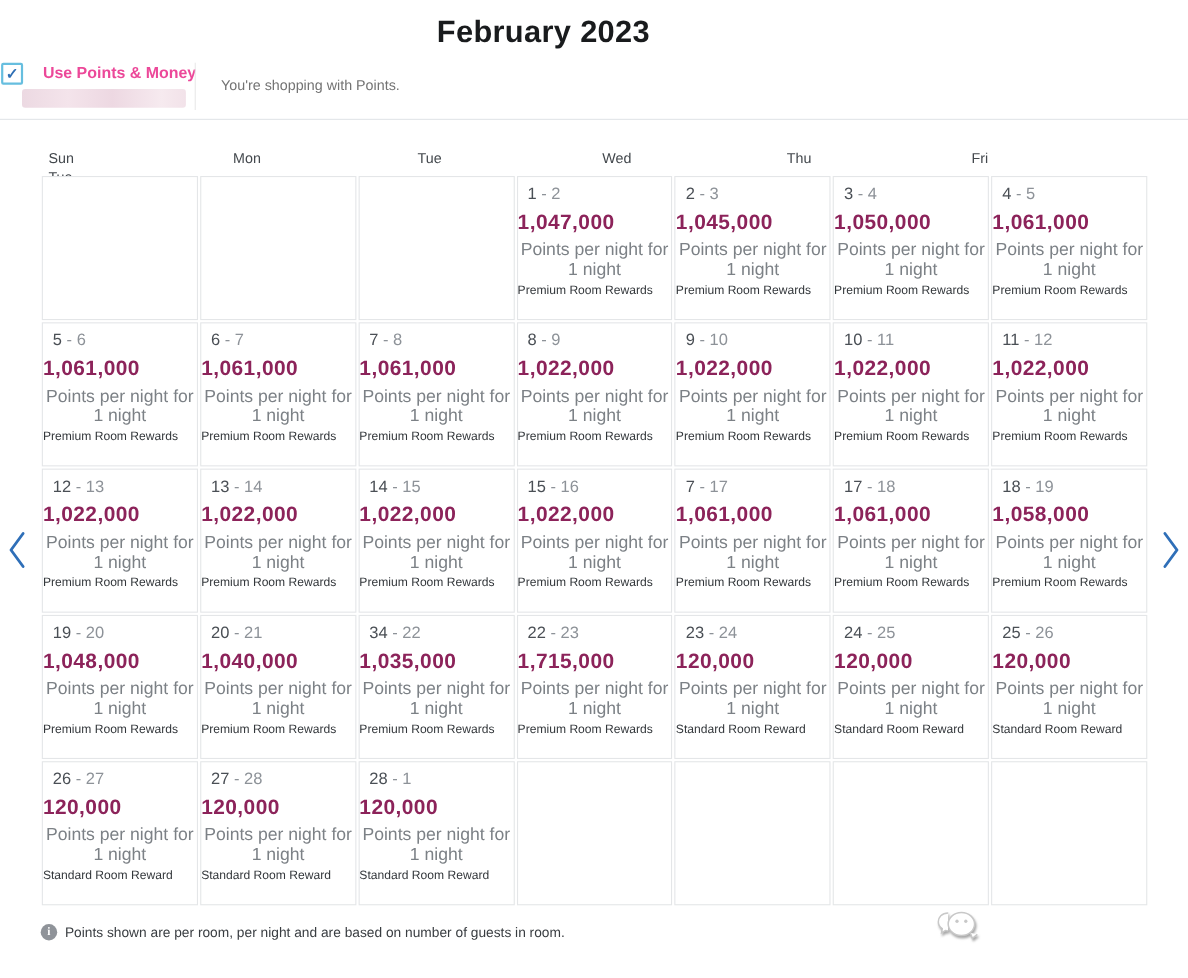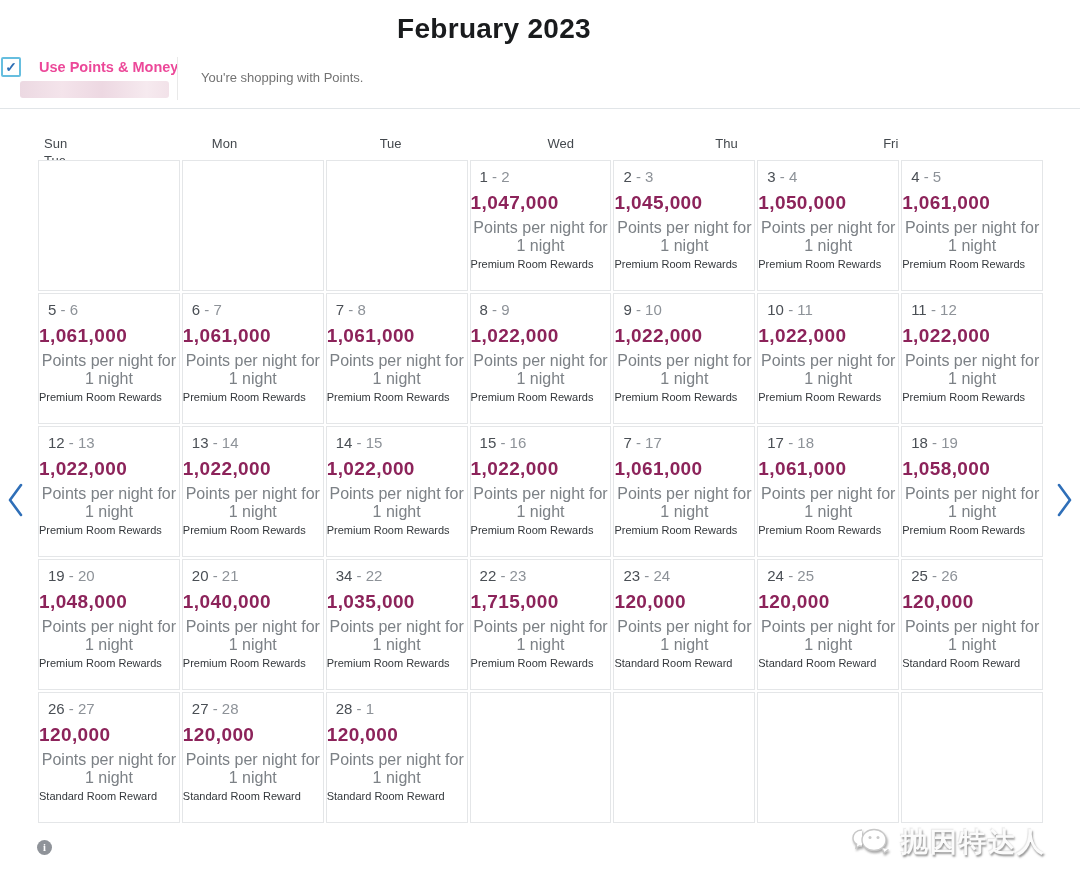--- a/index.html
+++ b/index.html
@@ -335,28 +335,28 @@
     </svg>
 </button>
 <button class="nav-next">
   <svg width="22" height="38" viewBox="0 0 22 38">
       <polyline points="6,4 17,19 6,34" fill="none" stroke="#2f6fb8" stroke-width="2.6" stroke-linecap="round" stroke-linejoin="round"></polyline>
     </svg>
 </button>
 
 <div class="footer-note">
   <span class="info-icon">i</span>
+  <span>Points shown are per room, per night and are based on number of guests in room.</span>
 </div>
 
 <div class="watermark">
   <svg class="wm-icon" width="44" height="36" viewBox="0 0 44 36">
     <g fill="#ffffff" stroke="#c8c8c8" stroke-width="1.4">
       <path d="M10 6 C4 6 1 10 1 14 c0 2.6 1.4 4.8 3.6 6.2 L4 24 l3.4-2 c.8.2 1.7.3 2.6.3"></path>
       <ellipse cx="22" cy="16" rx="12" ry="10.5"></ellipse>
       <path d="M30 24 l2 5 l4.5-3.5" fill="#ffffff"></path>
     </g>
     <g fill="#c8c8c8">
       <circle cx="18" cy="13.5" r="1.5"></circle>
         <circle cx="26" cy="13.5" r="1.5"></circle>
     </g>
   </svg>
-  <span>抛因特达人</span>
 </div>
 
 </body></html>

